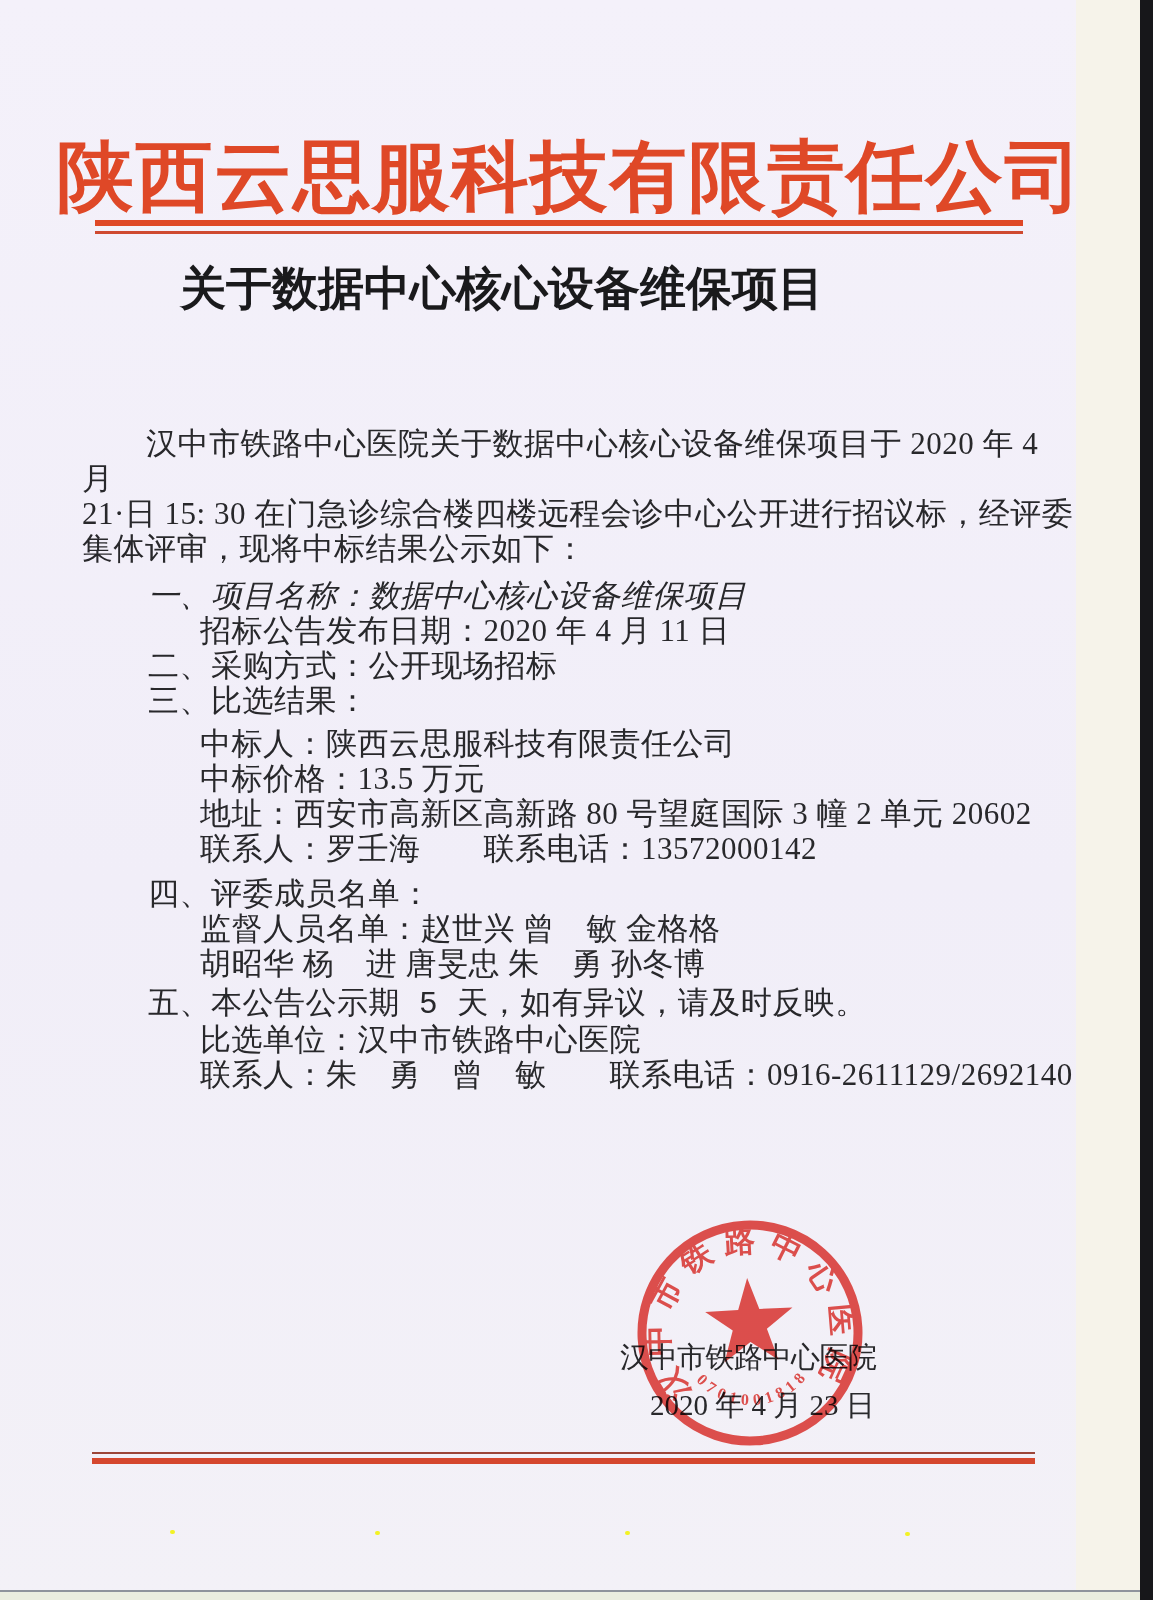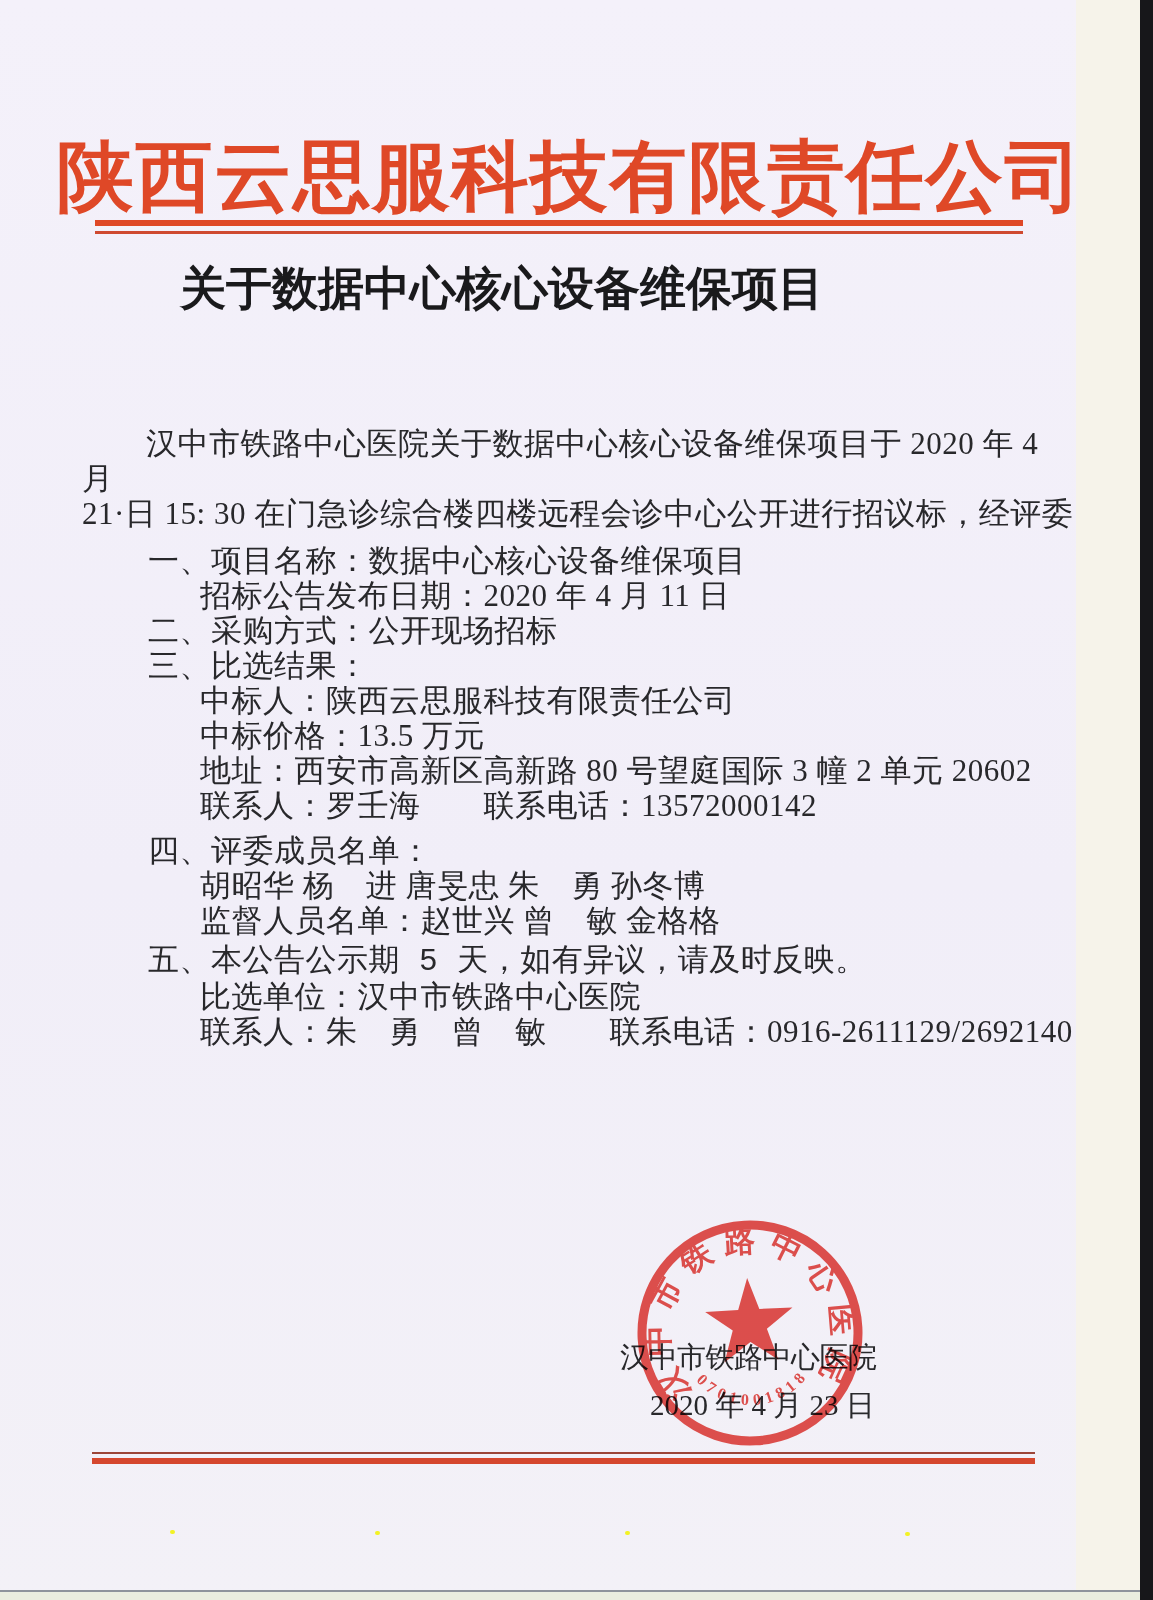--- a/index.html
+++ b/index.html
@@ -39,23 +39,23 @@
 
   
   .content{
     position:absolute;top:426px;left:82px;width:992px;
     font-size:31px;line-height:35px;color:#28282b;
     letter-spacing:.5px;
   }
   .intro-first{text-indent:64px;}
   .ind-1{padding-left:66px;}
   .ind-2{padding-left:118px;}
-  .gap-12{margin-top:12px;}
+  .gap-12{margin-top:12px;font-style:italic;}
   .gap-10{margin-top:10px;}
-  .gap-8{}
+  .gap-8{margin-top:8px;}
   .gap-6{margin-top:6px;font-family:Liberation Mono, monospace;}
 
   
   .sig-org{position:absolute;top:1338px;left:620px;font-size:29px;color:#28282b;letter-spacing:-.5px;}
   .sig-date{position:absolute;top:1386px;left:650px;font-size:29px;color:#28282b;}
 
   
   .bot-rule-thin{position:absolute;top:1452px;left:92px;width:943px;height:2px;background:#9c4538;}
   .bot-rule-thick{position:absolute;top:1458px;left:92px;width:943px;height:6px;background:#d5472e;}
 
@@ -75,32 +75,33 @@
   <div class="rule-thick"></div>
   <div class="rule-thin"></div>
 
   <div class="doc-title">
     <div>关于数据中心核心设备维保项目</div>
   </div>
 
   <div class="content">
     <div class="intro-first">汉中市铁路中心医院关于数据中心核心设备维保项目于 2020 年 4 月</div>
     <div>21·日 15: 30 在门急诊综合楼四楼远程会诊中心公开进行招议标，经评委</div>
+    <div>集体评审，现将中标结果公示如下：</div>
 
     <div class="ind-1 gap-12">一、项目名称：数据中心核心设备维保项目</div>
     <div class="ind-2">招标公告发布日期：2020 年 4 月 11 日</div>
     <div class="ind-1">二、采购方式：公开现场招标</div>
     <div class="ind-1">三、比选结果：</div>
     <div class="ind-2 gap-8">中标人：陕西云思服科技有限责任公司</div>
     <div class="ind-2">中标价格：13.5 万元</div>
     <div class="ind-2">地址：西安市高新区高新路 80 号望庭国际 3 幢 2 单元 20602</div>
     <div class="ind-2">联系人：罗壬海　　联系电话：13572000142</div>
     <div class="ind-1 gap-10">四、评委成员名单：</div>
+    <div class="ind-2">监督人员名单：赵世兴 曾　敏 金格格</div>
     <div class="ind-2">胡昭华 杨　进 唐旻忠 朱　勇 孙冬博</div>
-    <div class="ind-2">监督人员名单：赵世兴 曾　敏 金格格</div>
     <div class="ind-1 gap-6">五、本公告公示期 5 天，如有异议，请及时反映。</div>
     <div class="ind-2">比选单位：汉中市铁路中心医院</div>
     <div class="ind-2">联系人：朱　勇　曾　敏　　联系电话：0916-2611129/2692140</div>
   </div>
 
   <div class="sig-org">汉中市铁路中心医院</div>
   <div class="sig-date">2020 年 4 月 23 日</div>
 
   <svg class="seal-svg" width="304" height="290" viewBox="596 1191 304 290">
     <g transform="rotate(-3 748 1331)">

